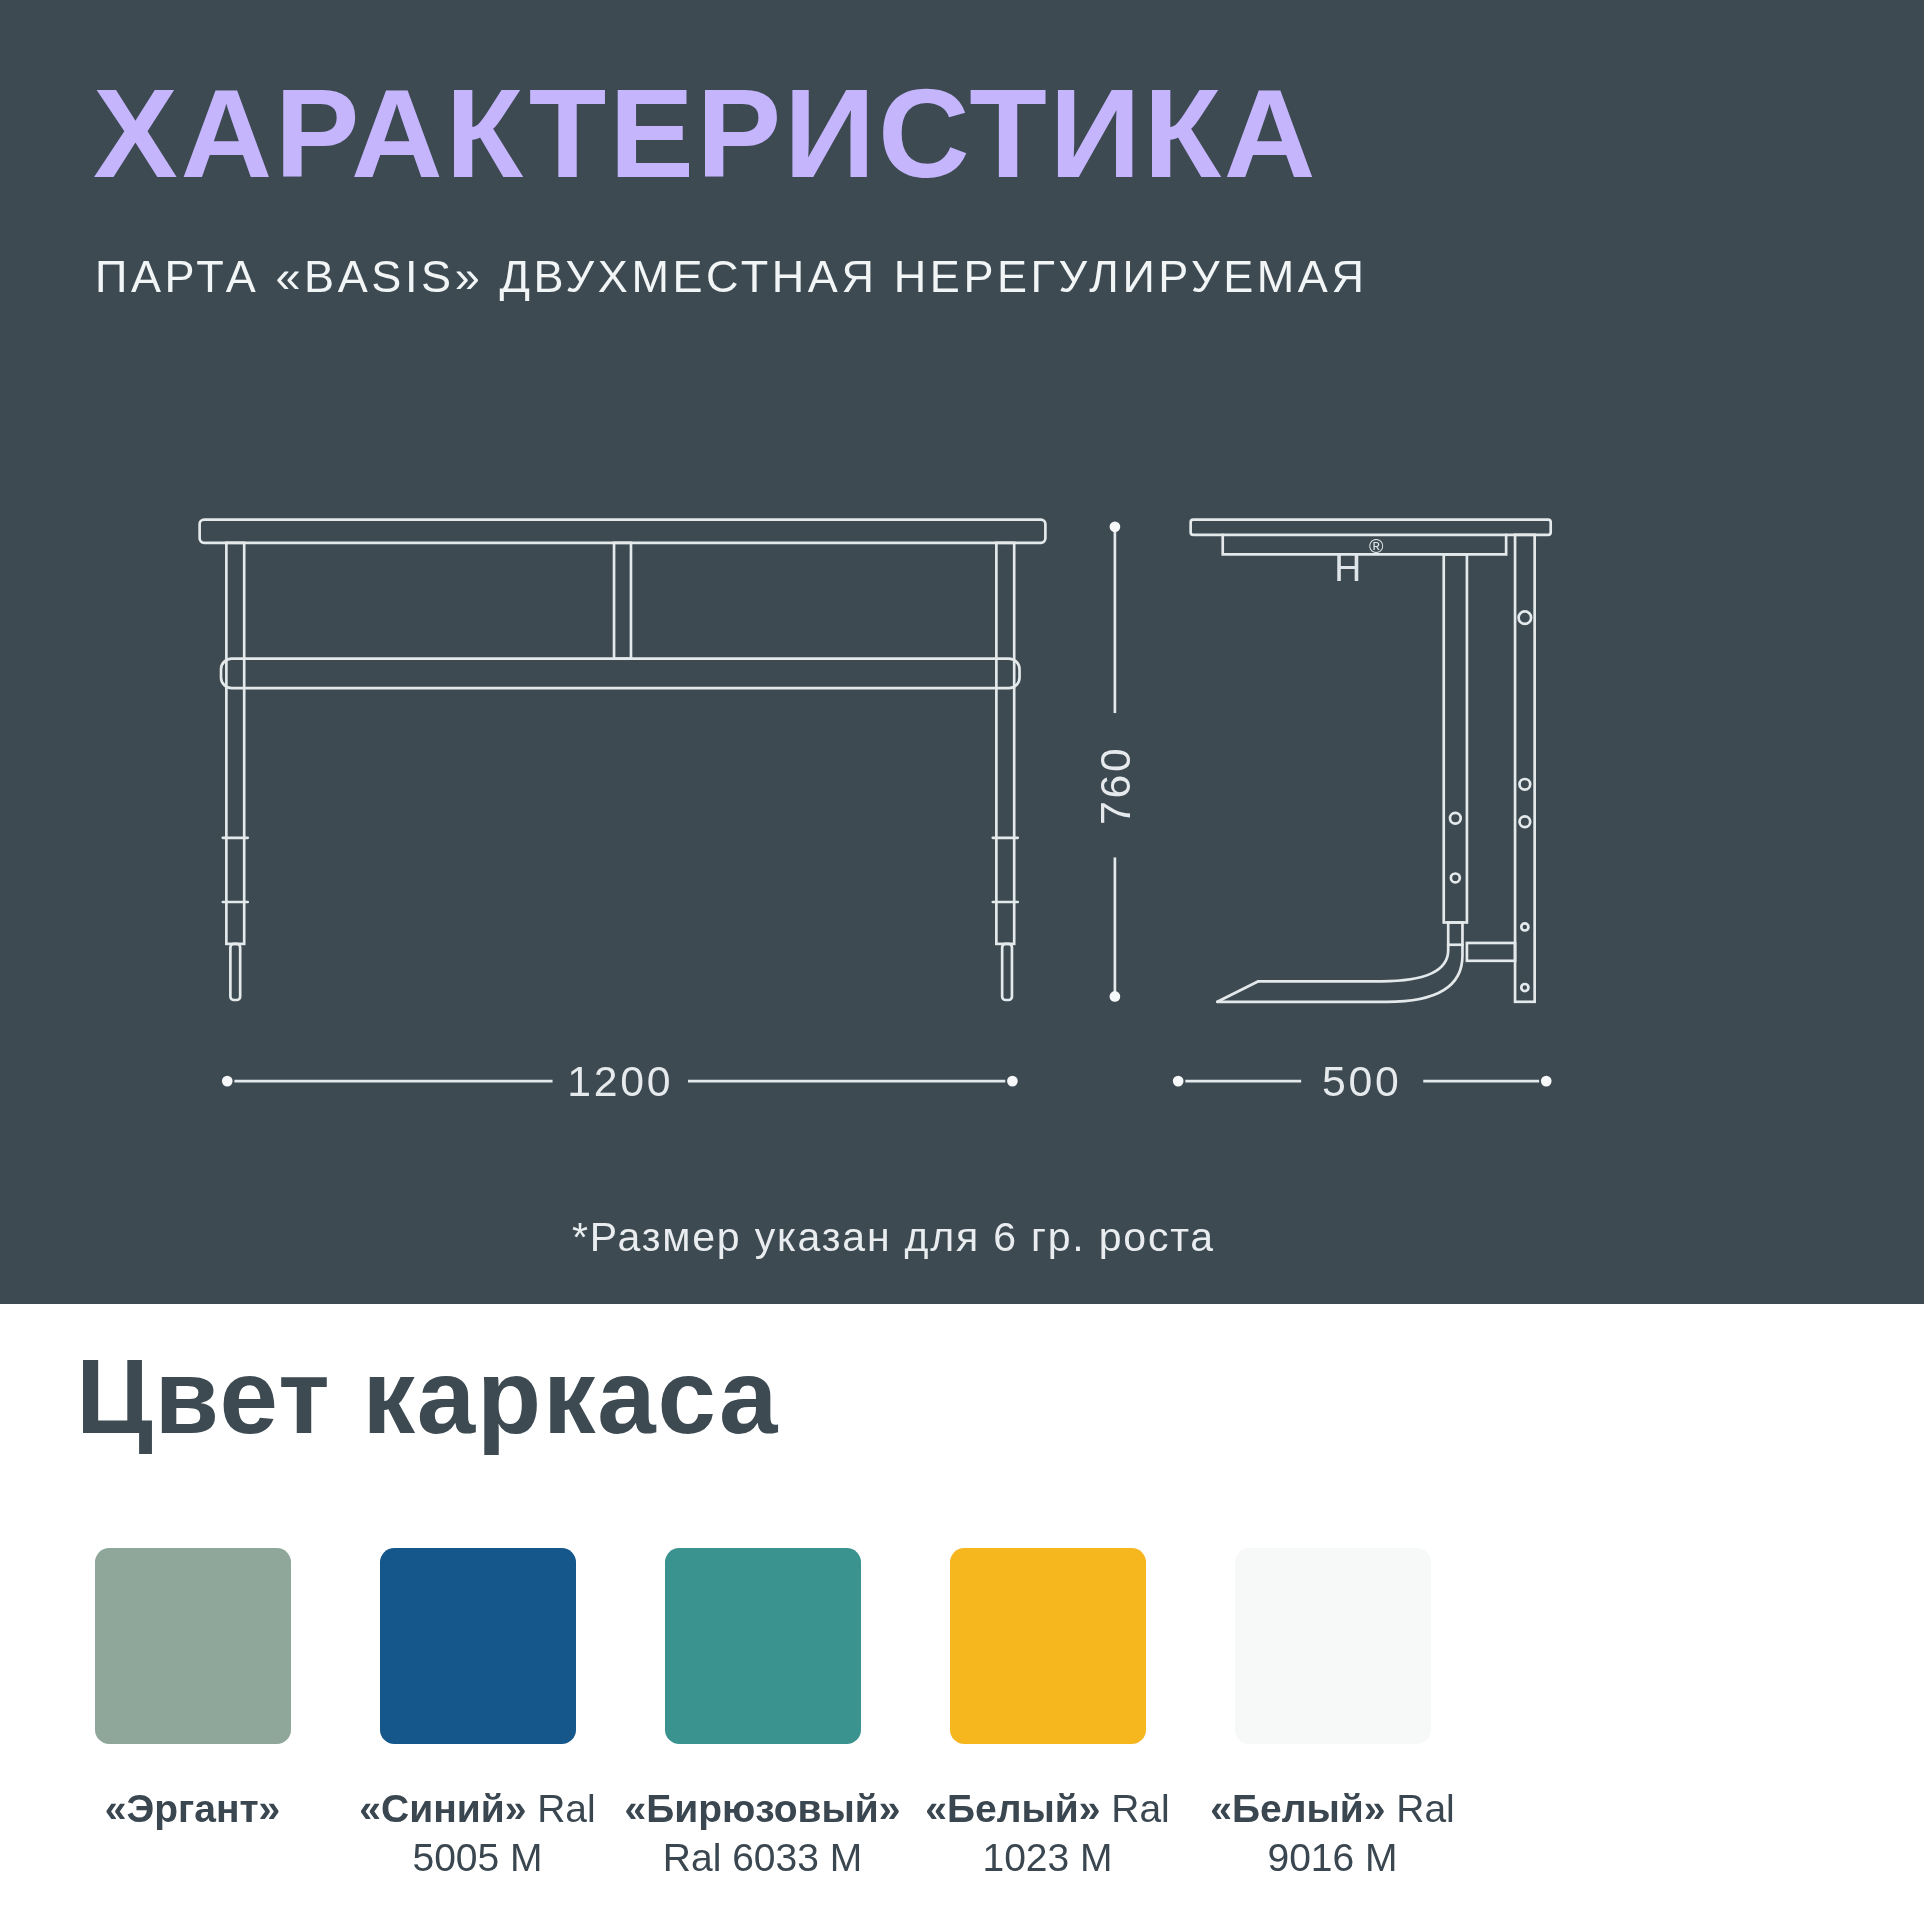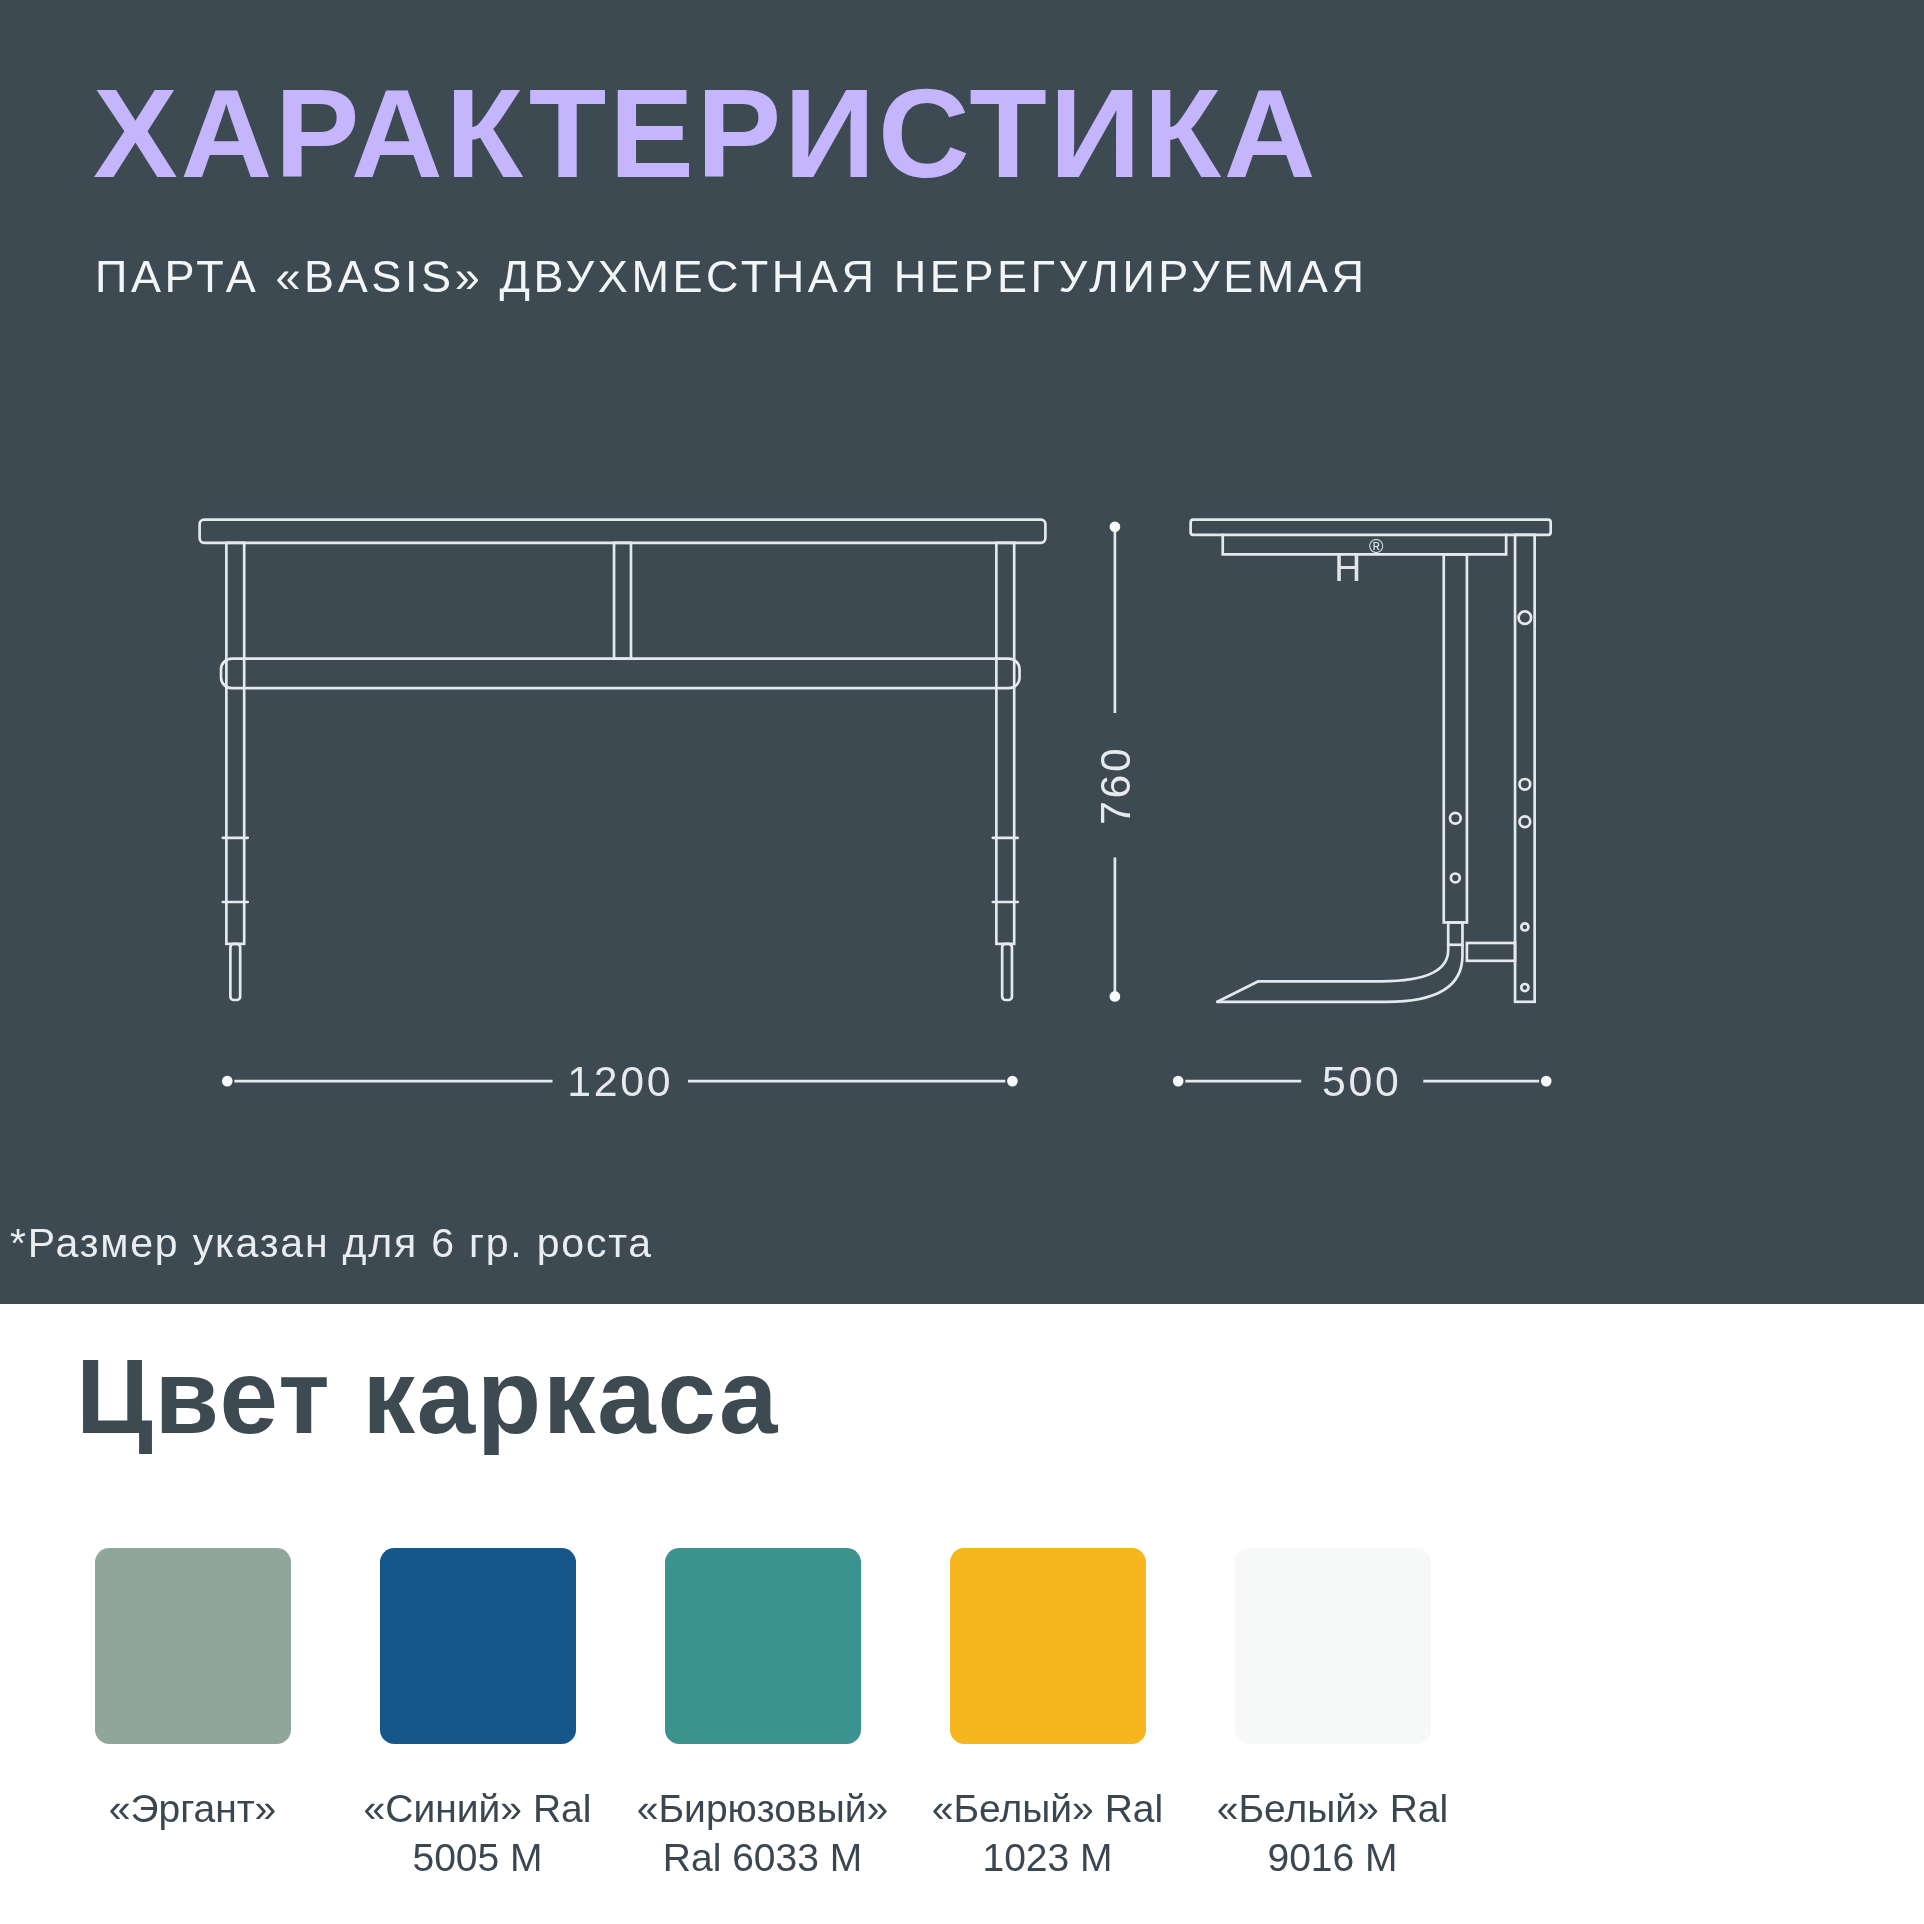--- a/index.html
+++ b/index.html
@@ -24,22 +24,22 @@
   .drawing{position:absolute;left:0;top:0;width:1925px;height:1304px;}
   .ln{stroke:#E4E9EB;fill:none;stroke-width:3;}
   .dot{fill:#F6F8F9;stroke:none;}
   .dimtxt{
     fill:#E6EAEC;font-size:48px;letter-spacing:3px;
     font-family:"Liberation Sans", sans-serif;font-weight:400;
   }
   .logotxt{fill:#DFE5E8;font-size:42px;font-family:"Liberation Sans", sans-serif;}
   .regtxt{fill:#DFE5E8;font-size:22px;font-family:"Liberation Sans", sans-serif;}
   .note{
-    position:absolute;left:0;top:1210px;width:1779px;margin:10px;
-    text-align:left;font-size:41px;color:#E9EDEF;letter-spacing:1.8px;
+    position:absolute;left:0;top:1210px;width:1779px;margin:4px;
+    text-align:center;font-size:41px;color:#E9EDEF;letter-spacing:1.8px;
   }
   .colors{
     position:absolute;left:0;top:1304px;width:1925px;height:621px;
     background:#ffffff;
     padding-left:44px;
   }
   .colors h2{
     position:absolute;left:76px;top:40px;margin:0;
     font-size:105px;line-height:1;font-weight:600;color:#3D4A52;
     letter-spacing:1.8px;white-space:nowrap;
@@ -49,21 +49,21 @@
     display:flex;gap:89px;
   }
   .swatch-col{width:196px;position:relative;}
   .swatch{
     width:196px;height:196px;border-radius:14.3px;background:#ccc;
   }
   .swatch-label{
     width:285px;margin-left:-45px;margin-top:41px;
     text-align:center;font-size:39px;line-height:1.25;color:#3A4750;
   }
-  .swatch-label b{font-weight:400;text-align:center;}
+  .swatch-label b{font-weight:700;text-align:center;}
 </style>
 </head>
 <body>
 
 <div class="hero">
   <h1>ХАРАКТЕРИСТИКА</h1>
   <p class="subtitle">ПАРТА «BASIS» ДВУХМЕСТНАЯ НЕРЕГУЛИРУЕМАЯ</p>
 
   <svg class="drawing" viewBox="0 0 2160 1463" xmlns="http://www.w3.org/2000/svg">
 

